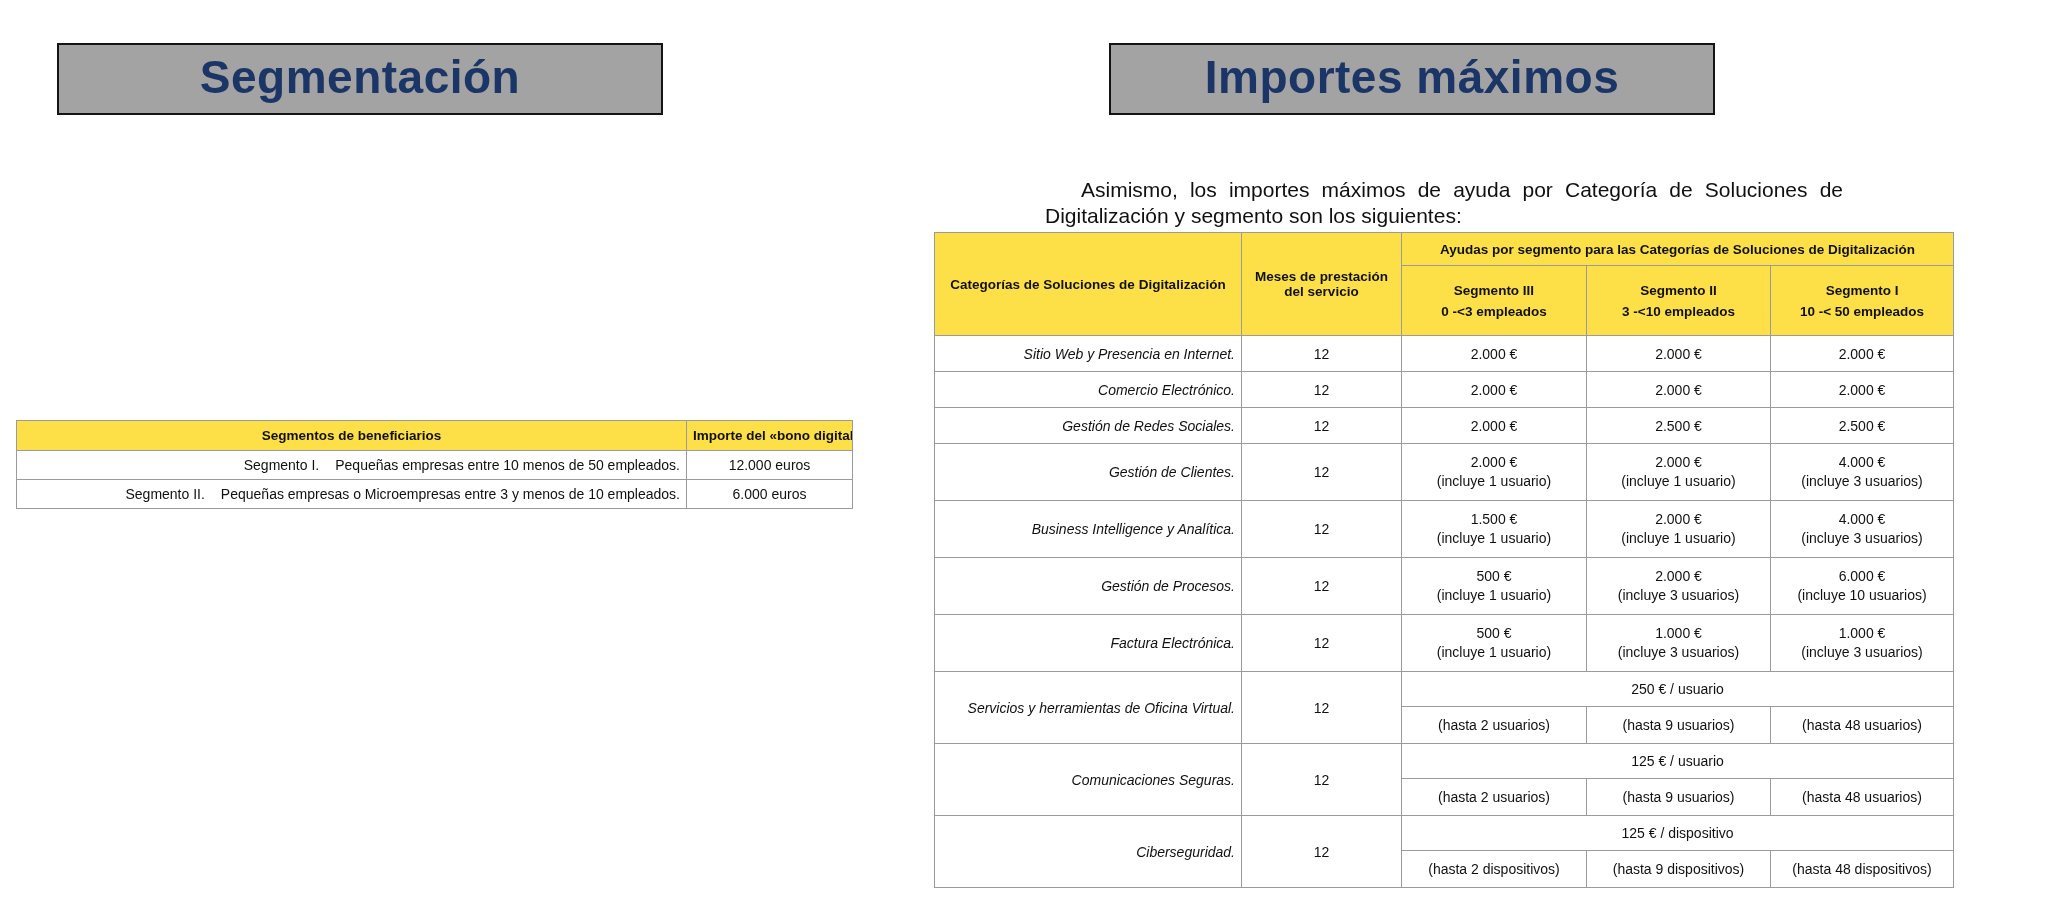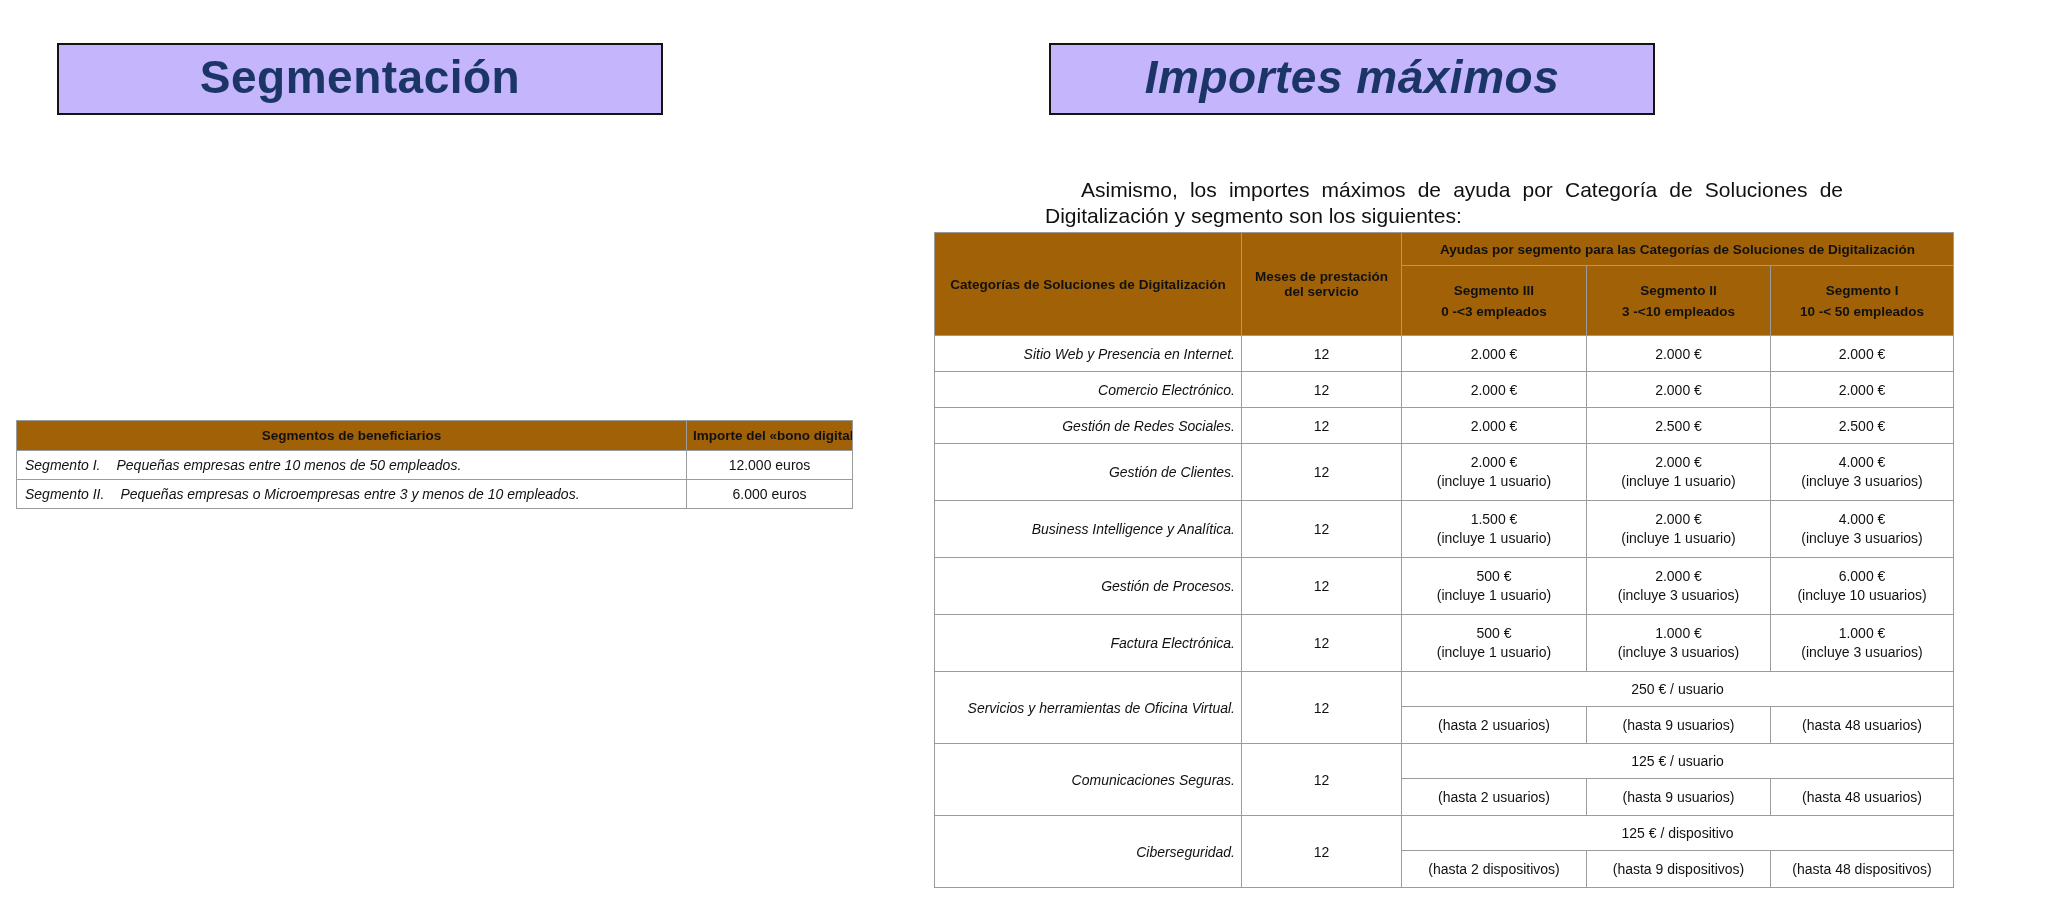--- a/index.html
+++ b/index.html
@@ -4,45 +4,45 @@
 <style>
   html,body{margin:0;padding:0;}
   body{
     width:2048px;height:908px;position:relative;background:#ffffff;
     font-family:"Liberation Sans","DejaVu Sans",sans-serif;color:#111;
     overflow:hidden;
   }
   
   .title-box{
     position:absolute;top:43px;width:606px;height:72px;box-sizing:border-box;
-    border:2px solid #141414;background:#c4b5fd;
+    border:2px solid #141414;background:#a3a3a3;
     display:flex;align-items:center;justify-content:center;
   }
   .title-box.left{left:57px;}
-  .title-box.right{left:1049px;font-style:italic;}
+  .title-box.right{left:1109px;}
   .title-text{
     font-size:46px;font-weight:bold;color:#1c3567;letter-spacing:0.5px;
     line-height:1;padding-bottom:4px;
   }
   
   .intro{
     position:absolute;left:1045px;top:156px;width:798px;
     font-size:21px;line-height:26px;color:#101010;
     text-align:justify;text-indent:36px;
   }
   
   table{border-collapse:collapse;table-layout:fixed;}
   td,th{border:1px solid #9b9b9b;vertical-align:middle;font-weight:normal;
         padding:2px 6px;box-sizing:border-box;overflow:hidden;}
-  .hdr{background:#a16207;font-weight:bold;text-align:center;}
+  .hdr{background:#fde047;font-weight:bold;text-align:center;}
   
   .seg-table{position:absolute;left:16px;top:420px;width:836px;font-size:14px;border-radius:8px;}
   .seg-table th{font-size:13.5px;height:30px;white-space:nowrap;}
   .seg-table td{height:29px;}
-  .seg-table .desc-cell{text-align:left;padding-left:8px;white-space:nowrap;font-style:italic;}
+  .seg-table .desc-cell{text-align:right;padding-left:8px;white-space:nowrap;}
   .seg-table .seg-label{display:inline-block;margin-right:16px;}
   .seg-table .amount-cell{text-align:center;}
   
   .amounts-table{position:absolute;left:934px;top:232px;width:1019px;font-size:14px;}
   .amounts-table td{text-align:center;}
   .amounts-table .hdr{font-size:13.5px;}
   .amounts-table .nowrap{white-space:nowrap;}
   .amounts-table tr.hdr-top{height:33px;}
   .amounts-table tr.hdr-seg{height:70px;}
   .amounts-table tr.r-simple{height:36px;}

